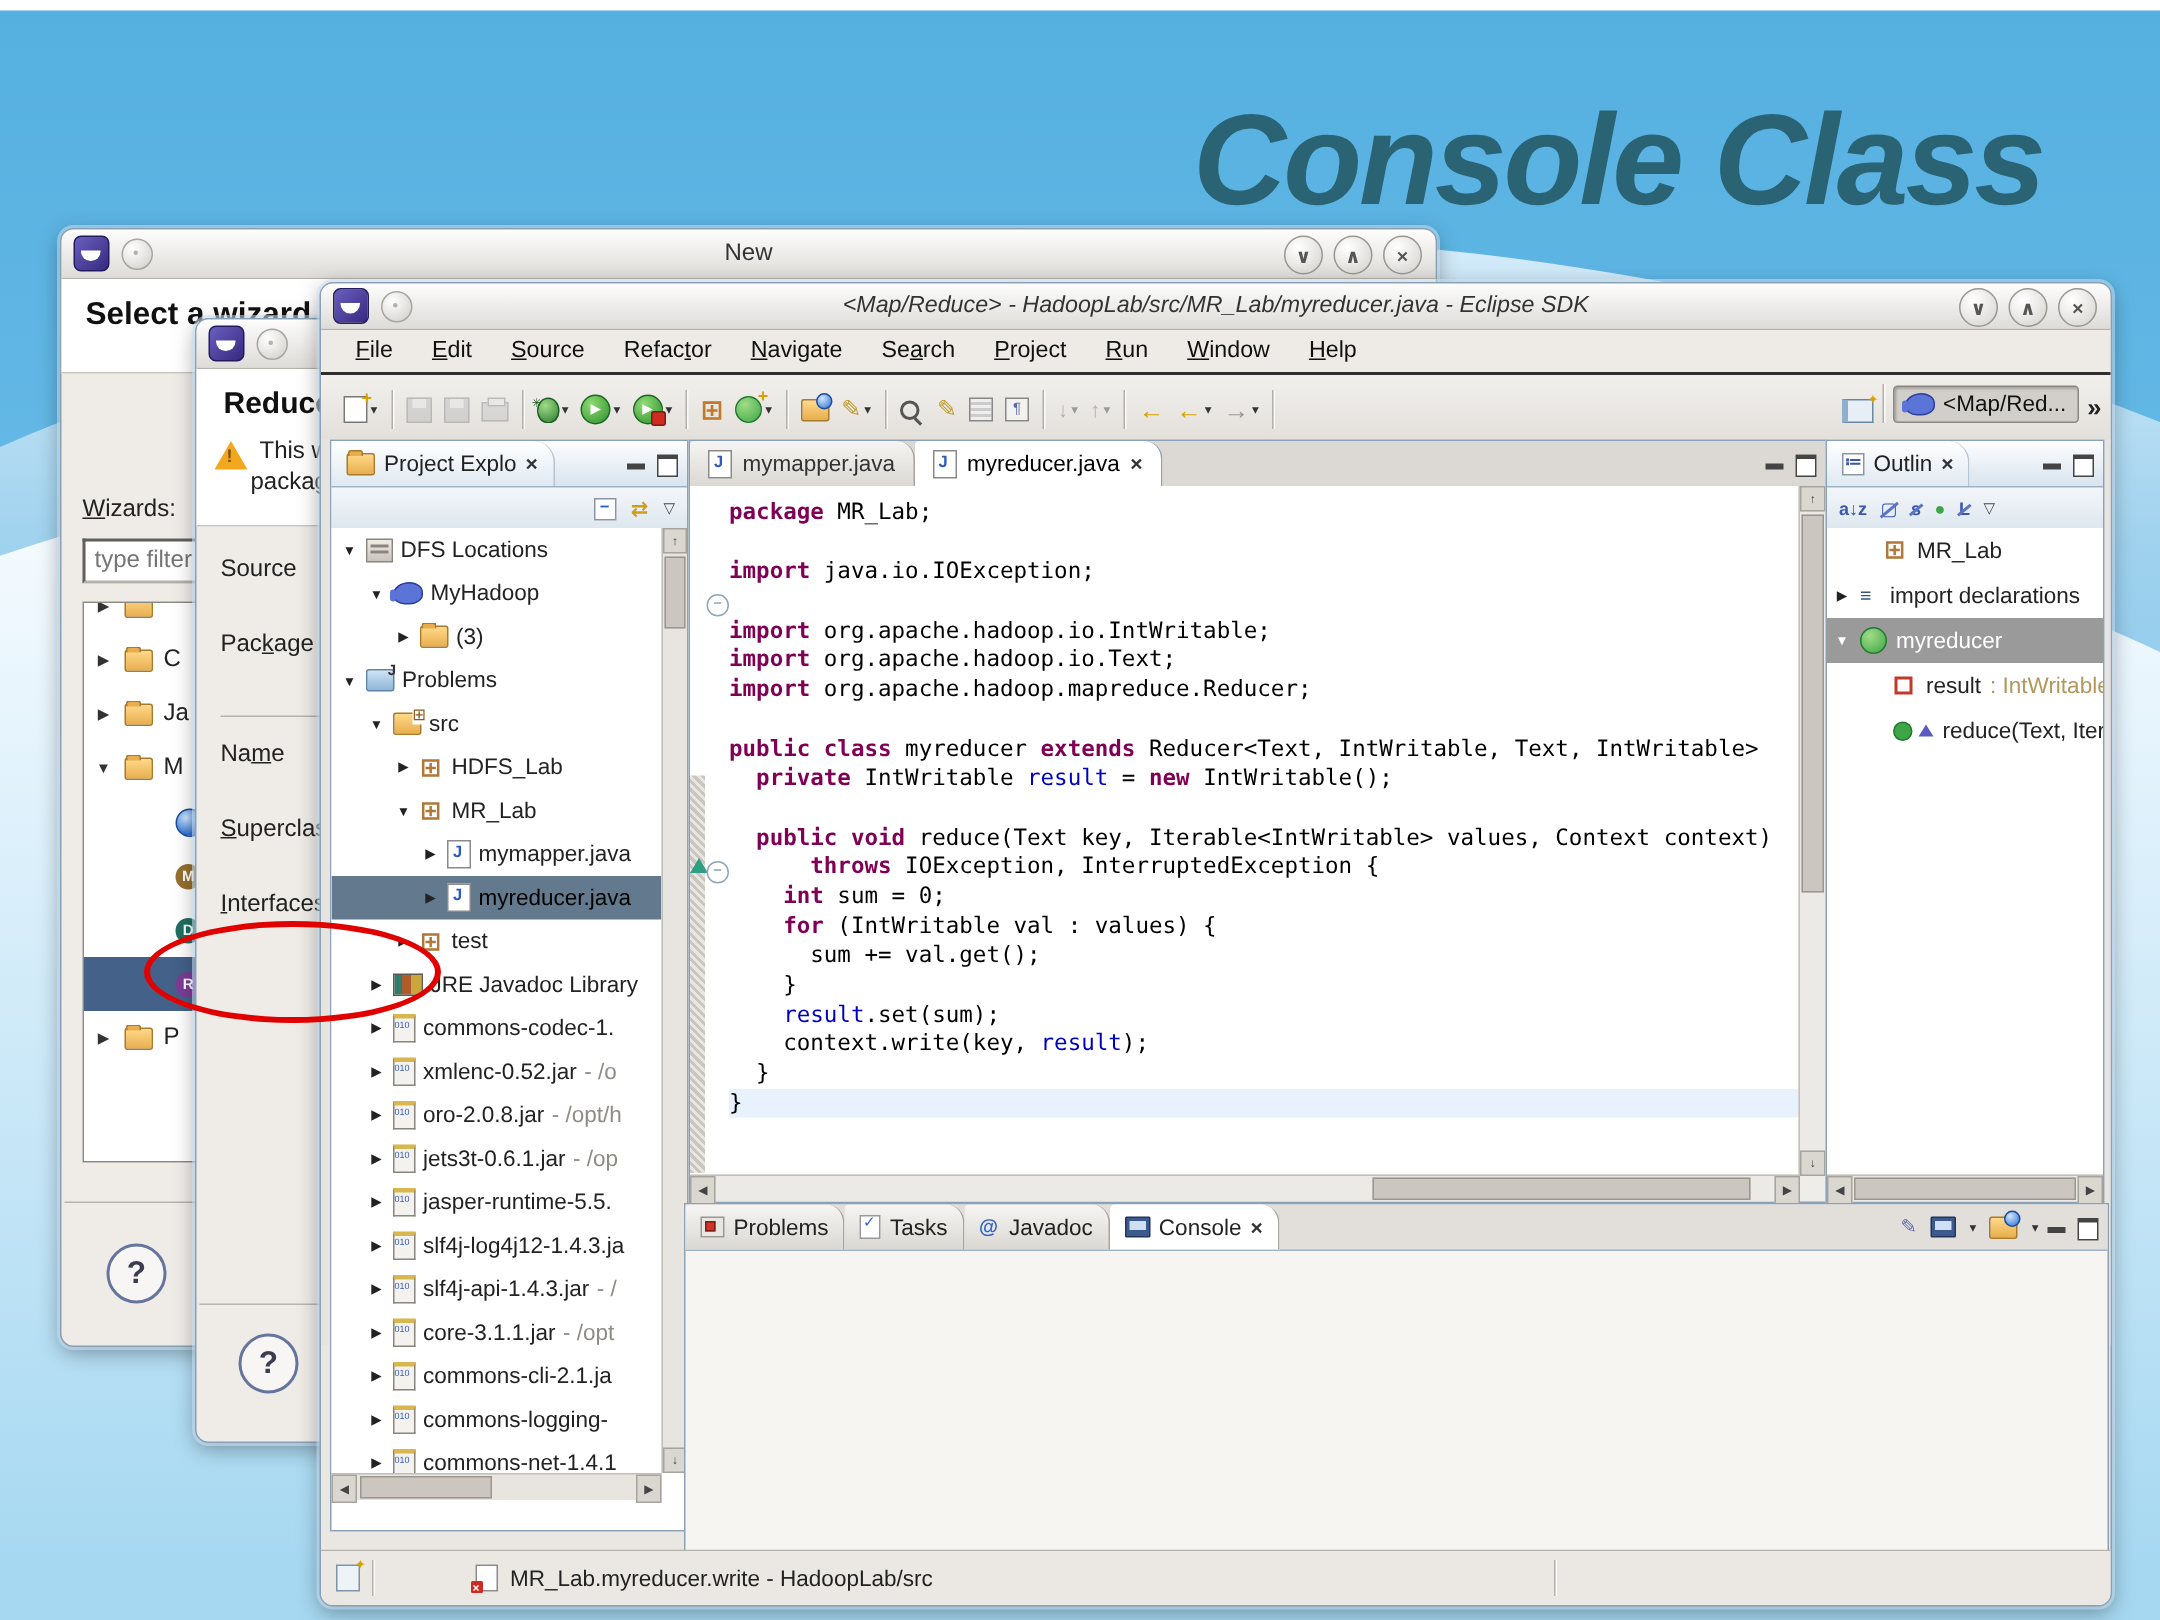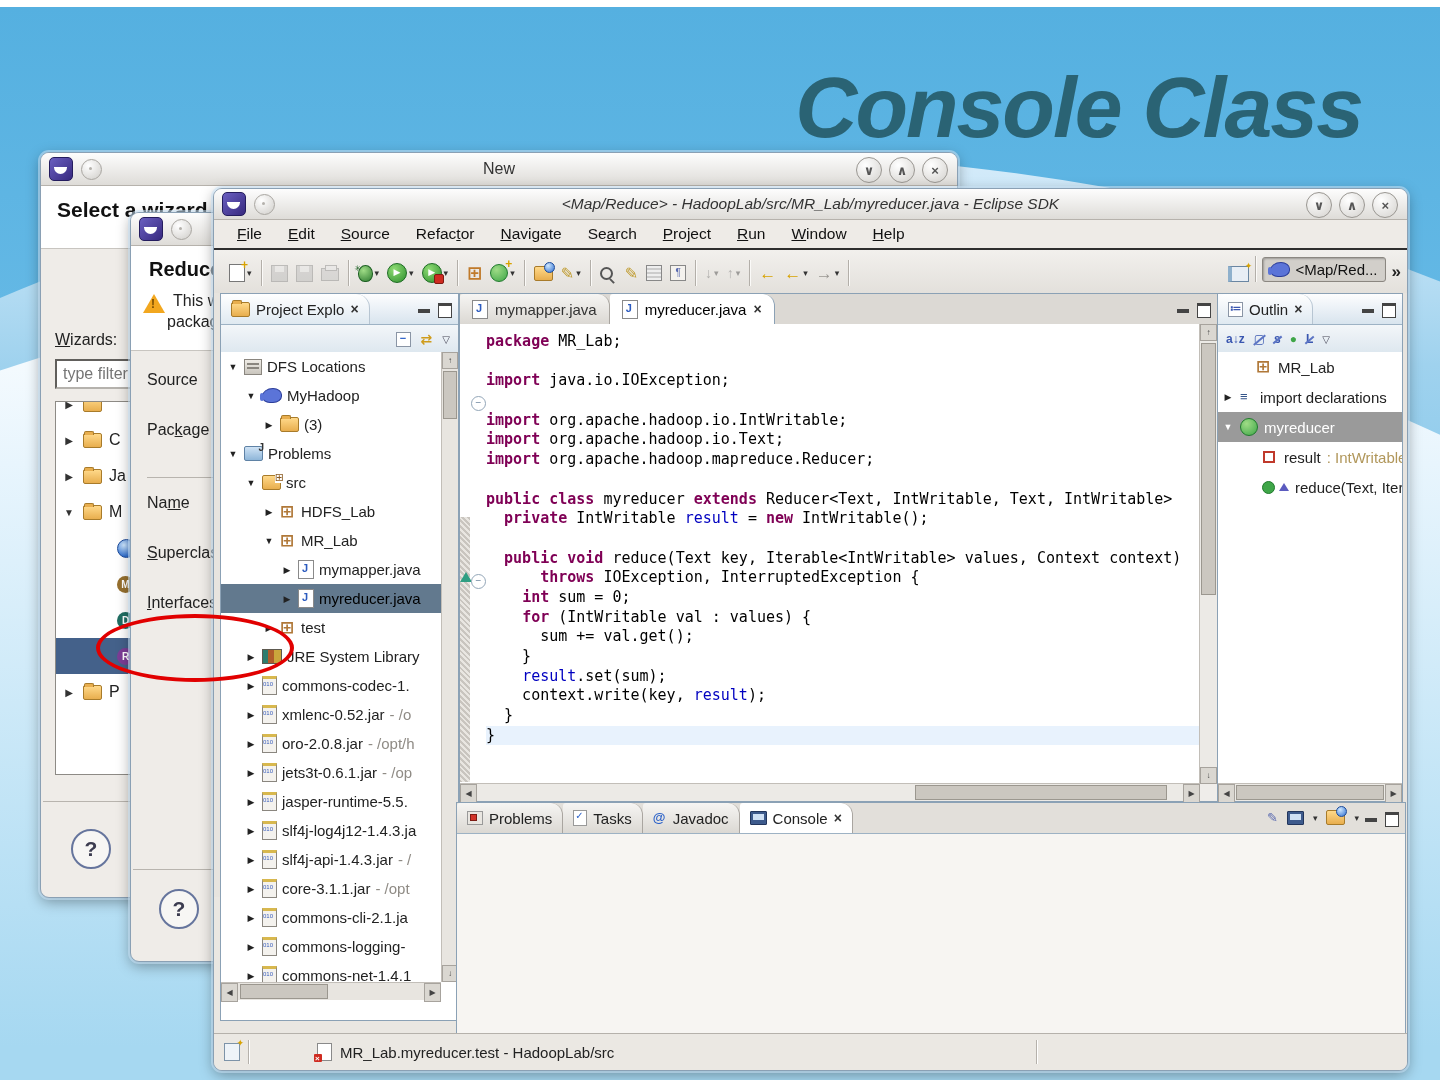--- a/index.html
+++ b/index.html
@@ -556,21 +556,21 @@
    </div>
             <div class="trow" style="padding-left:42px">
      <span class="arr">▶</span>
      <span class="ic i-package"></span>
      <span>test</span>
 
    </div>
             <div class="trow" style="padding-left:24px">
      <span class="arr">▶</span>
      <span class="ic i-library"></span>
-     <span>JRE System Library</span>
+     <span>JRE Javadoc Library</span>
 
    </div>
             <div class="trow" style="padding-left:24px">
      <span class="arr">▶</span>
      <span class="ic i-jar"></span>
      <span>commons-codec-1.</span>
 
    </div>
             <div class="trow" style="padding-left:24px">
      <span class="arr">▶</span>
@@ -780,19 +780,19 @@
           </div>
         </div>
       </div>
     </div>
 
     <div class="status">
       <span class="ic i-sticon"></span>
       <span class="vsep"></span>
       <span style="width:52px;"></span>
       <span class="ic i-filebad"></span>
-      <span class="stext">MR_Lab.myreducer.test - HadoopLab/src</span>
+      <span class="stext">MR_Lab.myreducer.write - HadoopLab/src</span>
       <span class="vsep far"></span>
     </div>
   </div>
 
   <div class="red-ellipse"></div>
 </div>
 
 </body></html>

